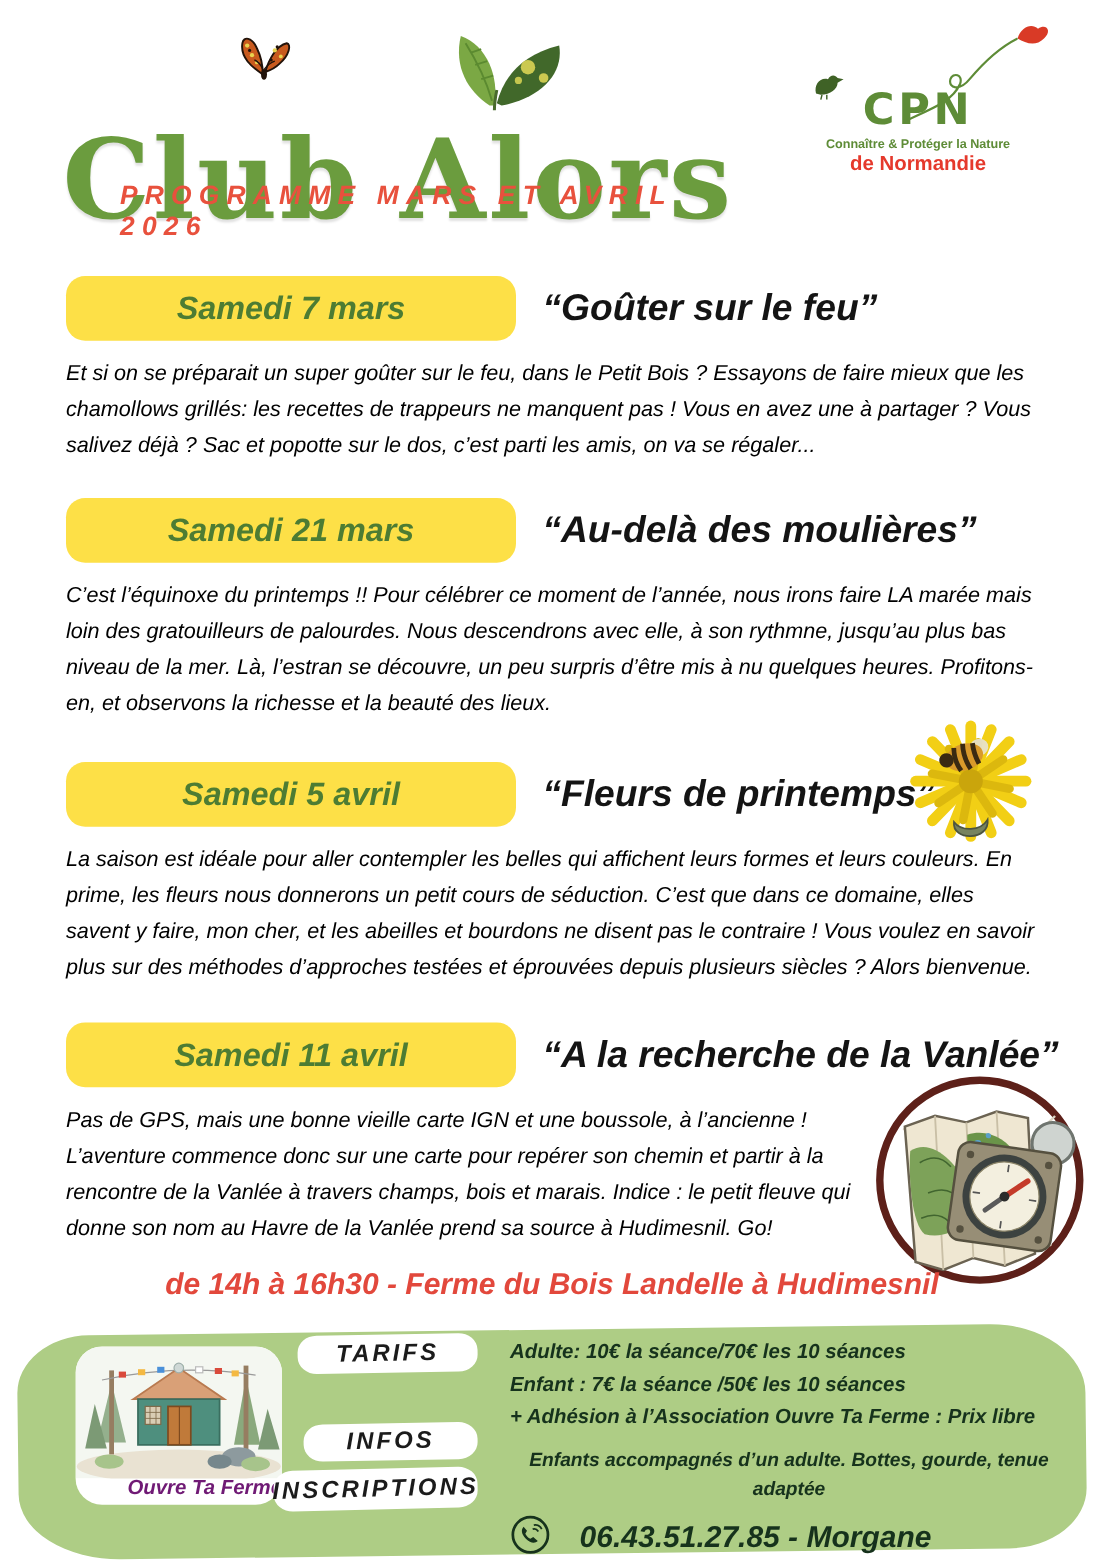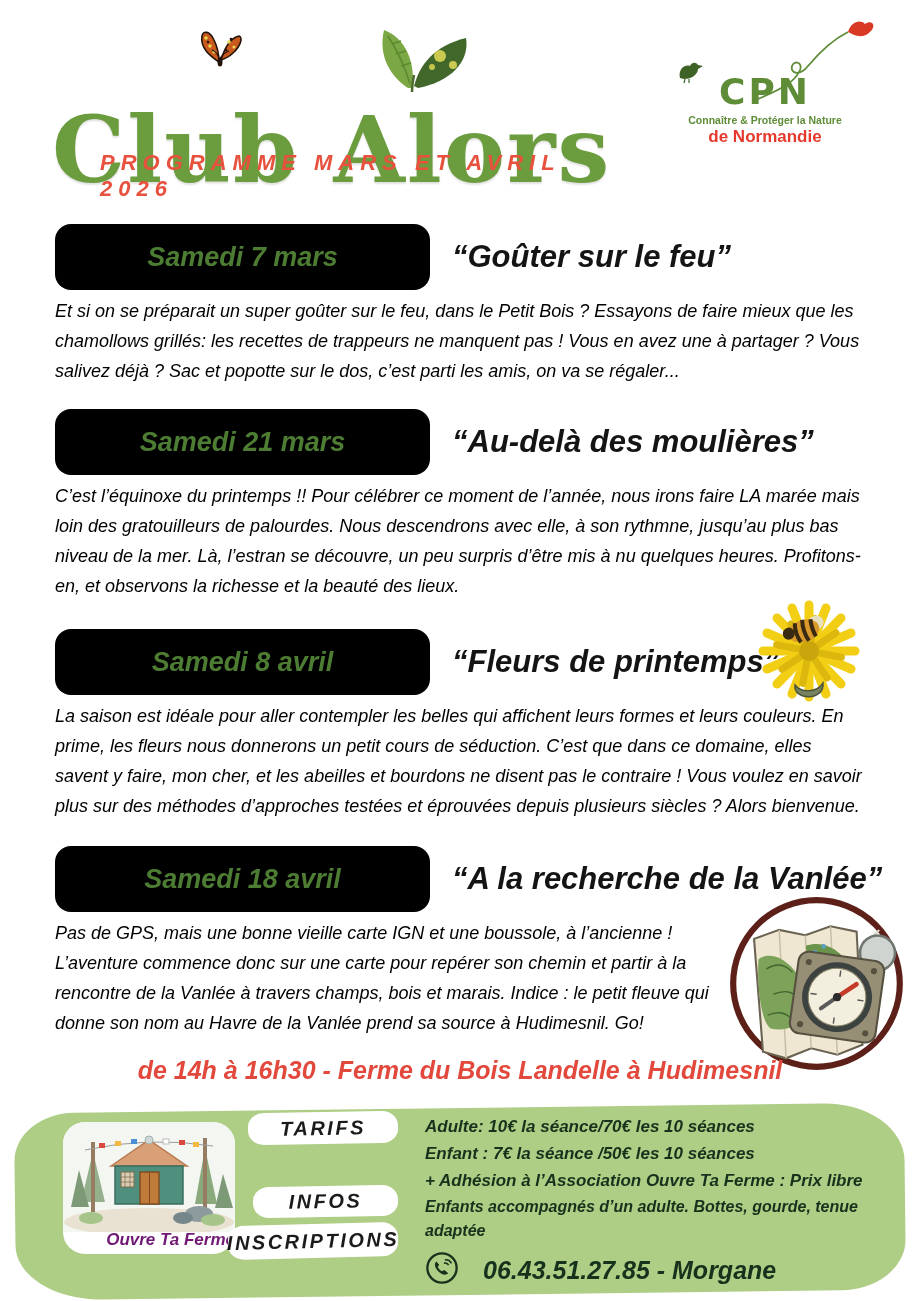--- a/index.html
+++ b/index.html
@@ -20,21 +20,21 @@
   .cpn .bird{position:absolute;left:14px;top:36px;}
   .cpn-acronym{margin-top:50px;font-family:"DejaVu Sans",sans-serif;font-weight:800;
     font-size:36px;line-height:1;color:#5e8c37;letter-spacing:3px;}
   .cpn-tagline{margin-top:4px;font-size:10.5px;font-weight:700;color:#5e8c37;}
   .cpn-region{margin-top:1px;font-size:17px;font-weight:800;color:#e5392c;}
 
   
   .event{position:absolute;left:55px;width:810px;}
   .ev0{top:230px;} .ev1{top:415px;} .ev2{top:635px;} .ev3{top:852px;}
   .event-head{display:flex;align-items:center;gap:22px;height:54px;}
-  .date-pill{flex:0 0 375px;height:66px;background:#000000;border-radius:16px;
+  .date-pill{flex:0 0 375px;height:54px;background:#fde047;border-radius:16px;
     display:flex;align-items:center;justify-content:center;
     color:#4d7c33;font-size:27px;font-style:italic;font-weight:600;}
   .event-title{margin:0;font-size:31px;font-weight:600;font-style:italic;color:#141414;
     white-space:nowrap;}
   .event-desc{margin:12px 0 0 0;font-size:18px;line-height:30px;font-style:italic;
     color:#000000;}
   .ev3 .event-desc{width:700px;}
   .flower{position:absolute;right:-18px;top:-42px;}
   .mapcompass{position:absolute;right:-42px;top:42px;}
 
@@ -52,21 +52,21 @@
     color:#701a75;font-weight:700;font-size:17px;font-style:italic;}
   .label-pill{position:absolute;background:#ffffff;border-radius:16px/14px;
     display:flex;align-items:center;justify-content:center;color:#1b1b1b;
     font-size:20px;font-weight:700;font-style:italic;letter-spacing:2.5px;
     transform:rotate(-1deg);}
   .lp-tarifs{left:233px;top:4px;width:150px;height:32px;}
   .lp-infos{left:238px;top:78px;width:145px;height:31px;}
   .lp-inscriptions{left:213px;top:116px;width:170px;height:34px;transform:rotate(-1.4deg);}
   .detail-col{position:absolute;left:410px;top:5px;width:465px;color:#16321c;}
   .tarif-line{font-size:17px;line-height:27px;font-weight:600;font-style:italic;}
-  .infos-line{margin-top:1px;font-size:16px;line-height:24px;font-weight:600;font-style:italic;}
+  .infos-line{margin-top:12px;font-size:16px;line-height:24px;font-weight:600;font-style:italic;text-align:center;}
   .phone-row{margin-top:8px;display:flex;align-items:center;gap:24px;}
   .phone-number{font-size:25px;font-weight:700;font-style:italic;color:#16321c;}
 </style>
 </head>
 <body>
 
 <div class="page">
 
   <h1 class="club-title">Club Alors</h1>
 
@@ -177,21 +177,21 @@
         <g transform="rotate(-18 68 36)">
           <ellipse cx="82" cy="34" rx="8" ry="7" fill="#e6e4de" opacity="0.85"></ellipse>
           <ellipse cx="68" cy="38" rx="16" ry="11" fill="#d99a2b"></ellipse>
           <path d="M62 28 C60 34, 60 42, 62 48 M70 27 C68 34, 68 42, 70 49 M78 29 C77 34, 77 42, 78 47" stroke="#3a2a12" stroke-width="4" fill="none"></path>
           <circle cx="53" cy="36" r="6" fill="#3a2a12"></circle>
         </g>
       </svg>
     </span>
     <div class="event-head">
       <div class="date-pill">
-        <span>Samedi 8 avril</span>
+        <span>Samedi 5 avril</span>
       </div>
       <h2 class="event-title">“Fleurs de printemps”</h2>
     </div>
     <p class="event-desc">La saison est idéale pour aller contempler les belles qui affichent leurs formes et leurs couleurs. En prime, les fleurs nous donnerons un petit cours de séduction. C’est que dans ce domaine, elles savent y faire, mon cher, et les abeilles et bourdons ne disent pas le contraire ! Vous voulez en savoir plus sur des méthodes d’approches testées et éprouvées depuis plusieurs siècles ? Alors bienvenue.</p>
   </section>
 
   <section class="event ev3">
     <span class="mapcompass">
       <svg width="180" height="180" viewBox="0 0 175 175">
         <circle cx="87" cy="87" r="85" fill="#ffffff"></circle>
@@ -218,21 +218,21 @@
           <circle cx="107" cy="100" r="28" fill="#f3efdf" stroke="#8b8468" stroke-width="1"></circle>
           <path d="M107 74 v6 M107 120 v6 M81 100 h6 M127 100 h6" stroke="#555555" stroke-width="1.4"></path>
           <path d="M107 100 L124 85" stroke="#c43b2a" stroke-width="4.5" stroke-linecap="round"></path>
           <path d="M107 100 L93 113" stroke="#5a5a5a" stroke-width="4" stroke-linecap="round"></path>
           <circle cx="107" cy="100" r="4" fill="#2c2c2c"></circle>
         </g>
       </svg>
     </span>
     <div class="event-head">
       <div class="date-pill">
-        <span>Samedi 18 avril</span>
+        <span>Samedi 11 avril</span>
       </div>
       <h2 class="event-title">“A la recherche de la Vanlée”</h2>
     </div>
     <p class="event-desc">Pas de GPS, mais une bonne vieille carte IGN et une boussole, à l’ancienne ! L’aventure commence donc sur une carte pour repérer son chemin et partir à la rencontre de la Vanlée à travers champs, bois et marais. Indice : le petit fleuve qui donne son nom au Havre de la Vanlée prend sa source à Hudimesnil. Go!</p>
   </section>
 
   <div class="schedule">de 14h à 16h30 - Ferme du Bois Landelle à Hudimesnil</div>
 
   <div class="footer-wrap">
     <div class="blob"></div>

